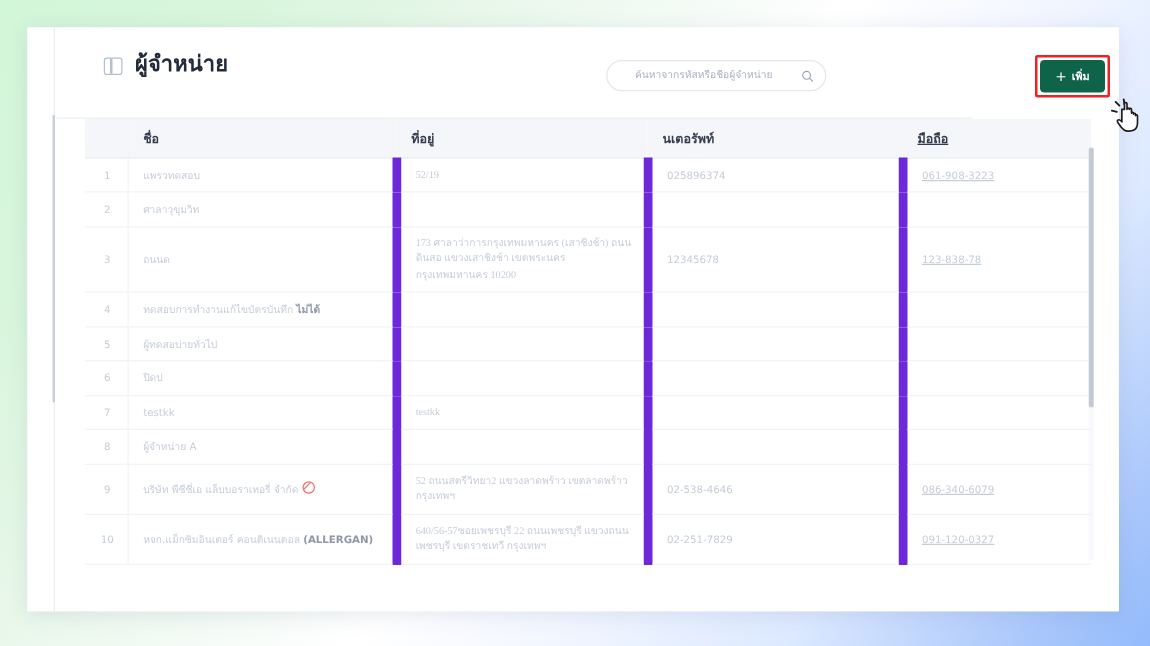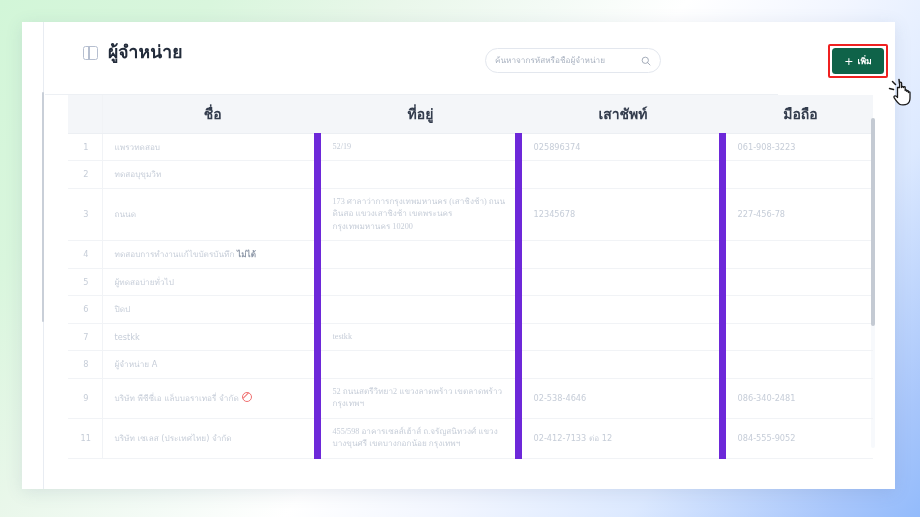--- a/index.html
+++ b/index.html
@@ -135,20 +135,21 @@
   .search-input {
     border: none;
     outline: none;
     background: transparent;
     flex: 1;
     font-family: Liberation Mono, monospace;
     font-size: 8.2px;
     color: #9aa3b2;
     padding: 0;
     min-width: 0;
+    margin-left: 13px;
   }
   .search-input::placeholder { color: #a9b2c0; }
   .search-icon { flex: none; margin-left: 4px; }
 
   
   .anno-box {
     position: absolute;
     left: 783px;
     top: 22px;
     width: 60px;
@@ -205,23 +206,23 @@
     overflow: hidden;
   }
   table.vendor-table {
     border-collapse: collapse;
     width: 805px;
     table-layout: fixed;
   }
   table.vendor-table thead th {
     background: #f4f6f9;
     color: #333c4d;
-    font-size: 14px;
+    font-size: 10px;
     font-weight: 700;
-    text-align: center;
+    text-align: left;
     padding: 8px 6px 8px 0;
     height: 23px;
     box-sizing: border-box;
     border-bottom: 1px solid #eceff3;
   }
   table.vendor-table tbody td {
     font-size: 8.2px;
     color: #c6cdd8;
     padding: 7px 8px 7px 0;
     border-bottom: 1px solid #f1f3f6;
@@ -234,21 +235,21 @@
     padding-left: 10px !important;
     text-align: center;
     color: #b9c1cd;
     font-size: 8.4px;
     border-right: 1px solid #f1f3f6 !important;
   }
   th.col-idx { background: #f4f6f9; }
   td.col-name, th.col-name { width: 215px; padding-left: 12px !important; }
   td.col-addr, th.col-addr { width: 201px; padding-left: 12px !important; font-family: Liberation Serif, serif; }
   td.col-phone, th.col-phone { width: 204px; padding-left: 12px !important; }
-  td.col-mobile, th.col-mobile { width: 151px; padding-left: 12px !important; border-right: none !important; }
+  td.col-mobile, th.col-mobile { width: 151px; padding-left: 12px !important; border-right: none !important; text-decoration: underline; }
 
   .name-strong {
     font-weight: 700;
     color: #8e98a8;
   }
   .block-icon {
     display: inline-block;
     width: 8px;
     height: 8px;
     border: 1.3px solid #f07070;
@@ -351,45 +352,45 @@
 
     <div class="table-vtrack"></div>
 
     <div class="table-scroll">
       <table class="vendor-table">
         <thead>
           <tr>
             <th class="col-idx"></th>
             <th class="col-name">ชื่อ</th>
             <th class="col-addr">ที่อยู่</th>
-            <th class="col-phone">เสาชัพท์</th>
+            <th class="col-phone">นเตอรัพท์</th>
             <th class="col-mobile">มือถือ</th>
           </tr>
         </thead>
         <tbody id="table-body">
             <tr>
               <td class="col-idx">1</td>
               <td class="col-name"><span>แพรวทดสอบ</span></td>
               <td class="col-addr">52/19</td>
               <td class="col-phone">025896374</td>
               <td class="col-mobile">061-908-3223</td>
             </tr>
             <tr>
               <td class="col-idx">2</td>
-              <td class="col-name"><span>ทดสอบุขุมวิท</span></td>
+              <td class="col-name"><span>ศาลาวุขุมวิท</span></td>
               <td class="col-addr"></td>
               <td class="col-phone"></td>
               <td class="col-mobile"></td>
             </tr>
             <tr>
               <td class="col-idx">3</td>
               <td class="col-name"><span>ถนนด</span></td>
               <td class="col-addr">173 ศาลาว่าการกรุงเทพมหานคร (เสาชิงช้า) ถนนดินสอ แขวงเสาชิงช้า เขตพระนคร กรุงเทพมหานคร 10200</td>
               <td class="col-phone">12345678</td>
-              <td class="col-mobile">227-456-78</td>
+              <td class="col-mobile">123-838-78</td>
             </tr>
             <tr>
               <td class="col-idx">4</td>
               <td class="col-name"><span>ทดสอบการทำงานแก้ไขบัตรบันทึก</span> <span class="name-strong">ไม่ได้</span></td>
               <td class="col-addr"></td>
               <td class="col-phone"></td>
               <td class="col-mobile"></td>
             </tr>
             <tr>
               <td class="col-idx">5</td>
@@ -417,28 +418,28 @@
               <td class="col-name"><span>ผู้จำหน่าย A</span></td>
               <td class="col-addr"></td>
               <td class="col-phone"></td>
               <td class="col-mobile"></td>
             </tr>
             <tr>
               <td class="col-idx">9</td>
               <td class="col-name"><span>บริษัท พีซีซี่เอ แล็บบอราเทอรี่ จำกัด</span><span class="block-icon"></span></td>
               <td class="col-addr">52 ถนนสตรีวิทยา2 แขวงลาดพร้าว เขตลาดพร้าว กรุงเทพฯ</td>
               <td class="col-phone">02-538-4646</td>
-              <td class="col-mobile">086-340-2481</td>
-            </tr>
-            <tr>
-              <td class="col-idx">11</td>
-              <td class="col-name"><span>บริษัท เซเลส (ประเทศไทย) จำกัด</span></td>
-              <td class="col-addr">455/598 อาคารเซลส์เฮ้าส์ ถ.จรัญสนิทวงศ์ แขวงบางขุนศรี เขตบางกอกน้อย กรุงเทพฯ</td>
-              <td class="col-phone">02-412-7133 ต่อ 12</td>
-              <td class="col-mobile">084-555-9052</td>
+              <td class="col-mobile">086-340-6079</td>
+            </tr>
+            <tr>
+              <td class="col-idx">10</td>
+              <td class="col-name"><span>หจก.แม็กซิมอินเตอร์ คอนติเนนตอล</span> <span class="name-strong">(ALLERGAN)</span></td>
+              <td class="col-addr">640/56-57ซอยเพชรบุรี 22 ถนนเพชรบุรี แขวงถนนเพชรบุรี เขตราชเทวี กรุงเทพฯ</td>
+              <td class="col-phone">02-251-7829</td>
+              <td class="col-mobile">091-120-0327</td>
             </tr>
           </tbody>
       </table>
     </div>
 
     <div class="table-vscroll"></div>
 
   </div>
 </div>
 

